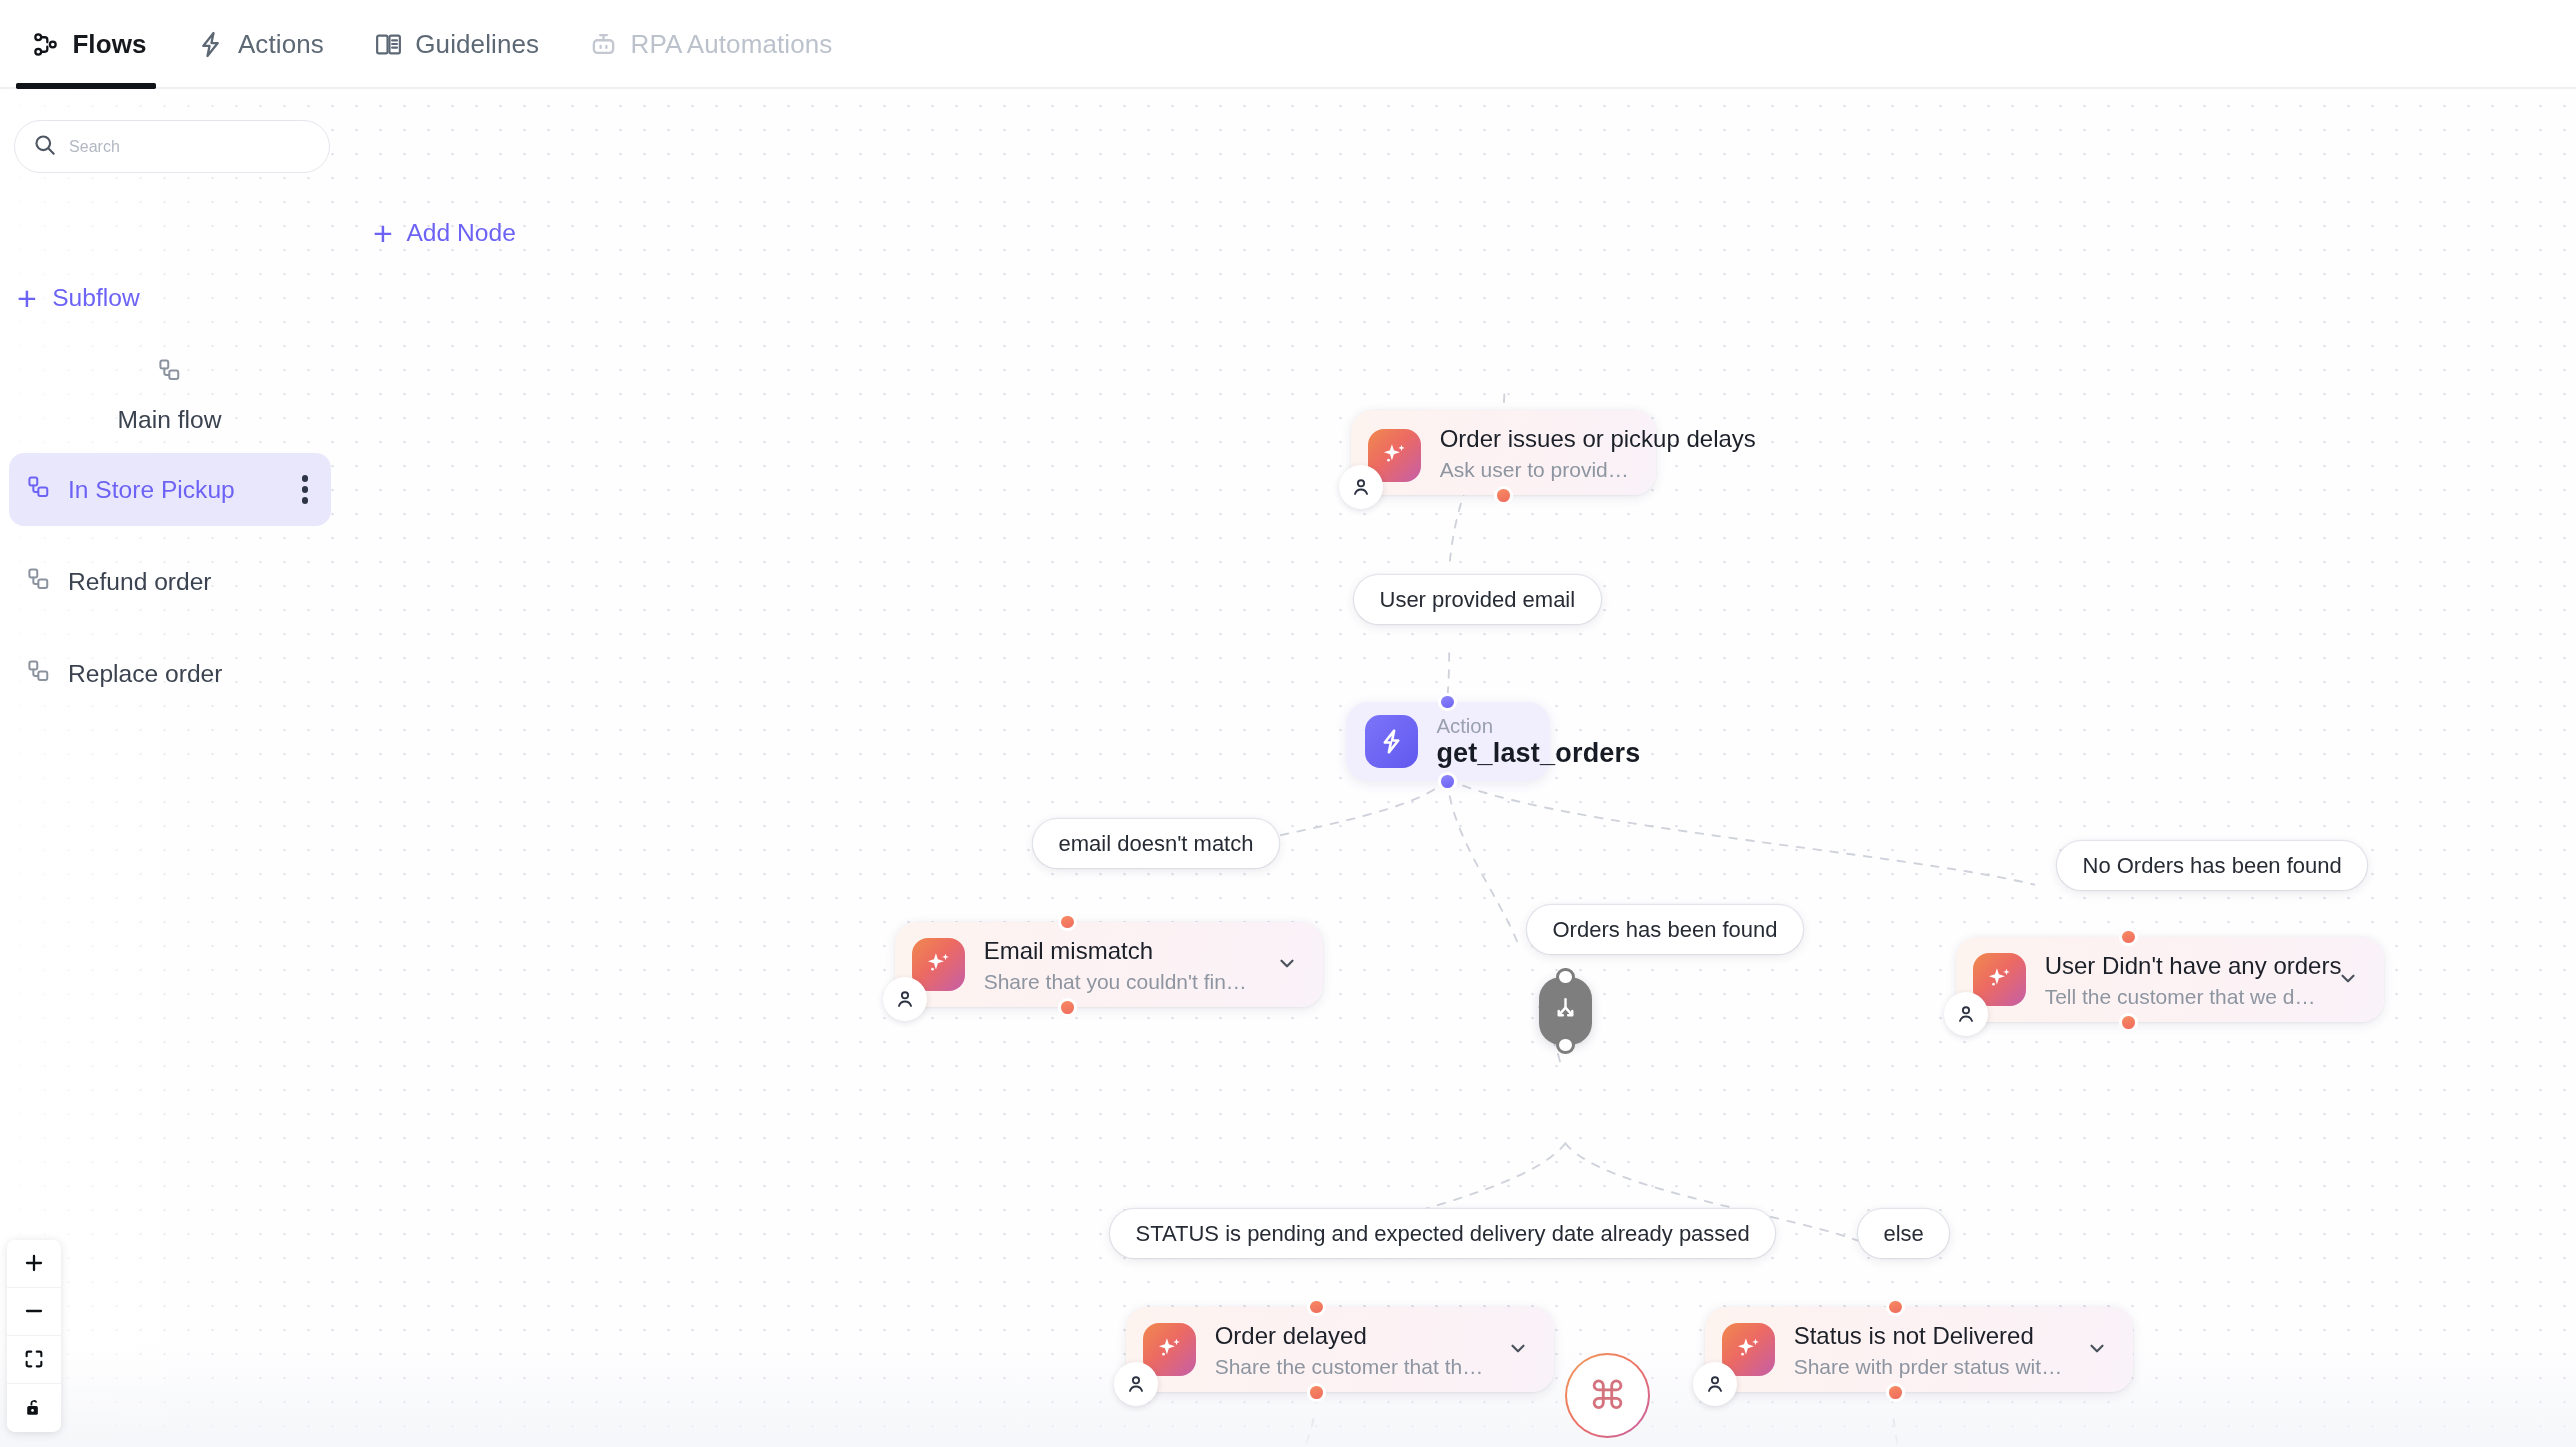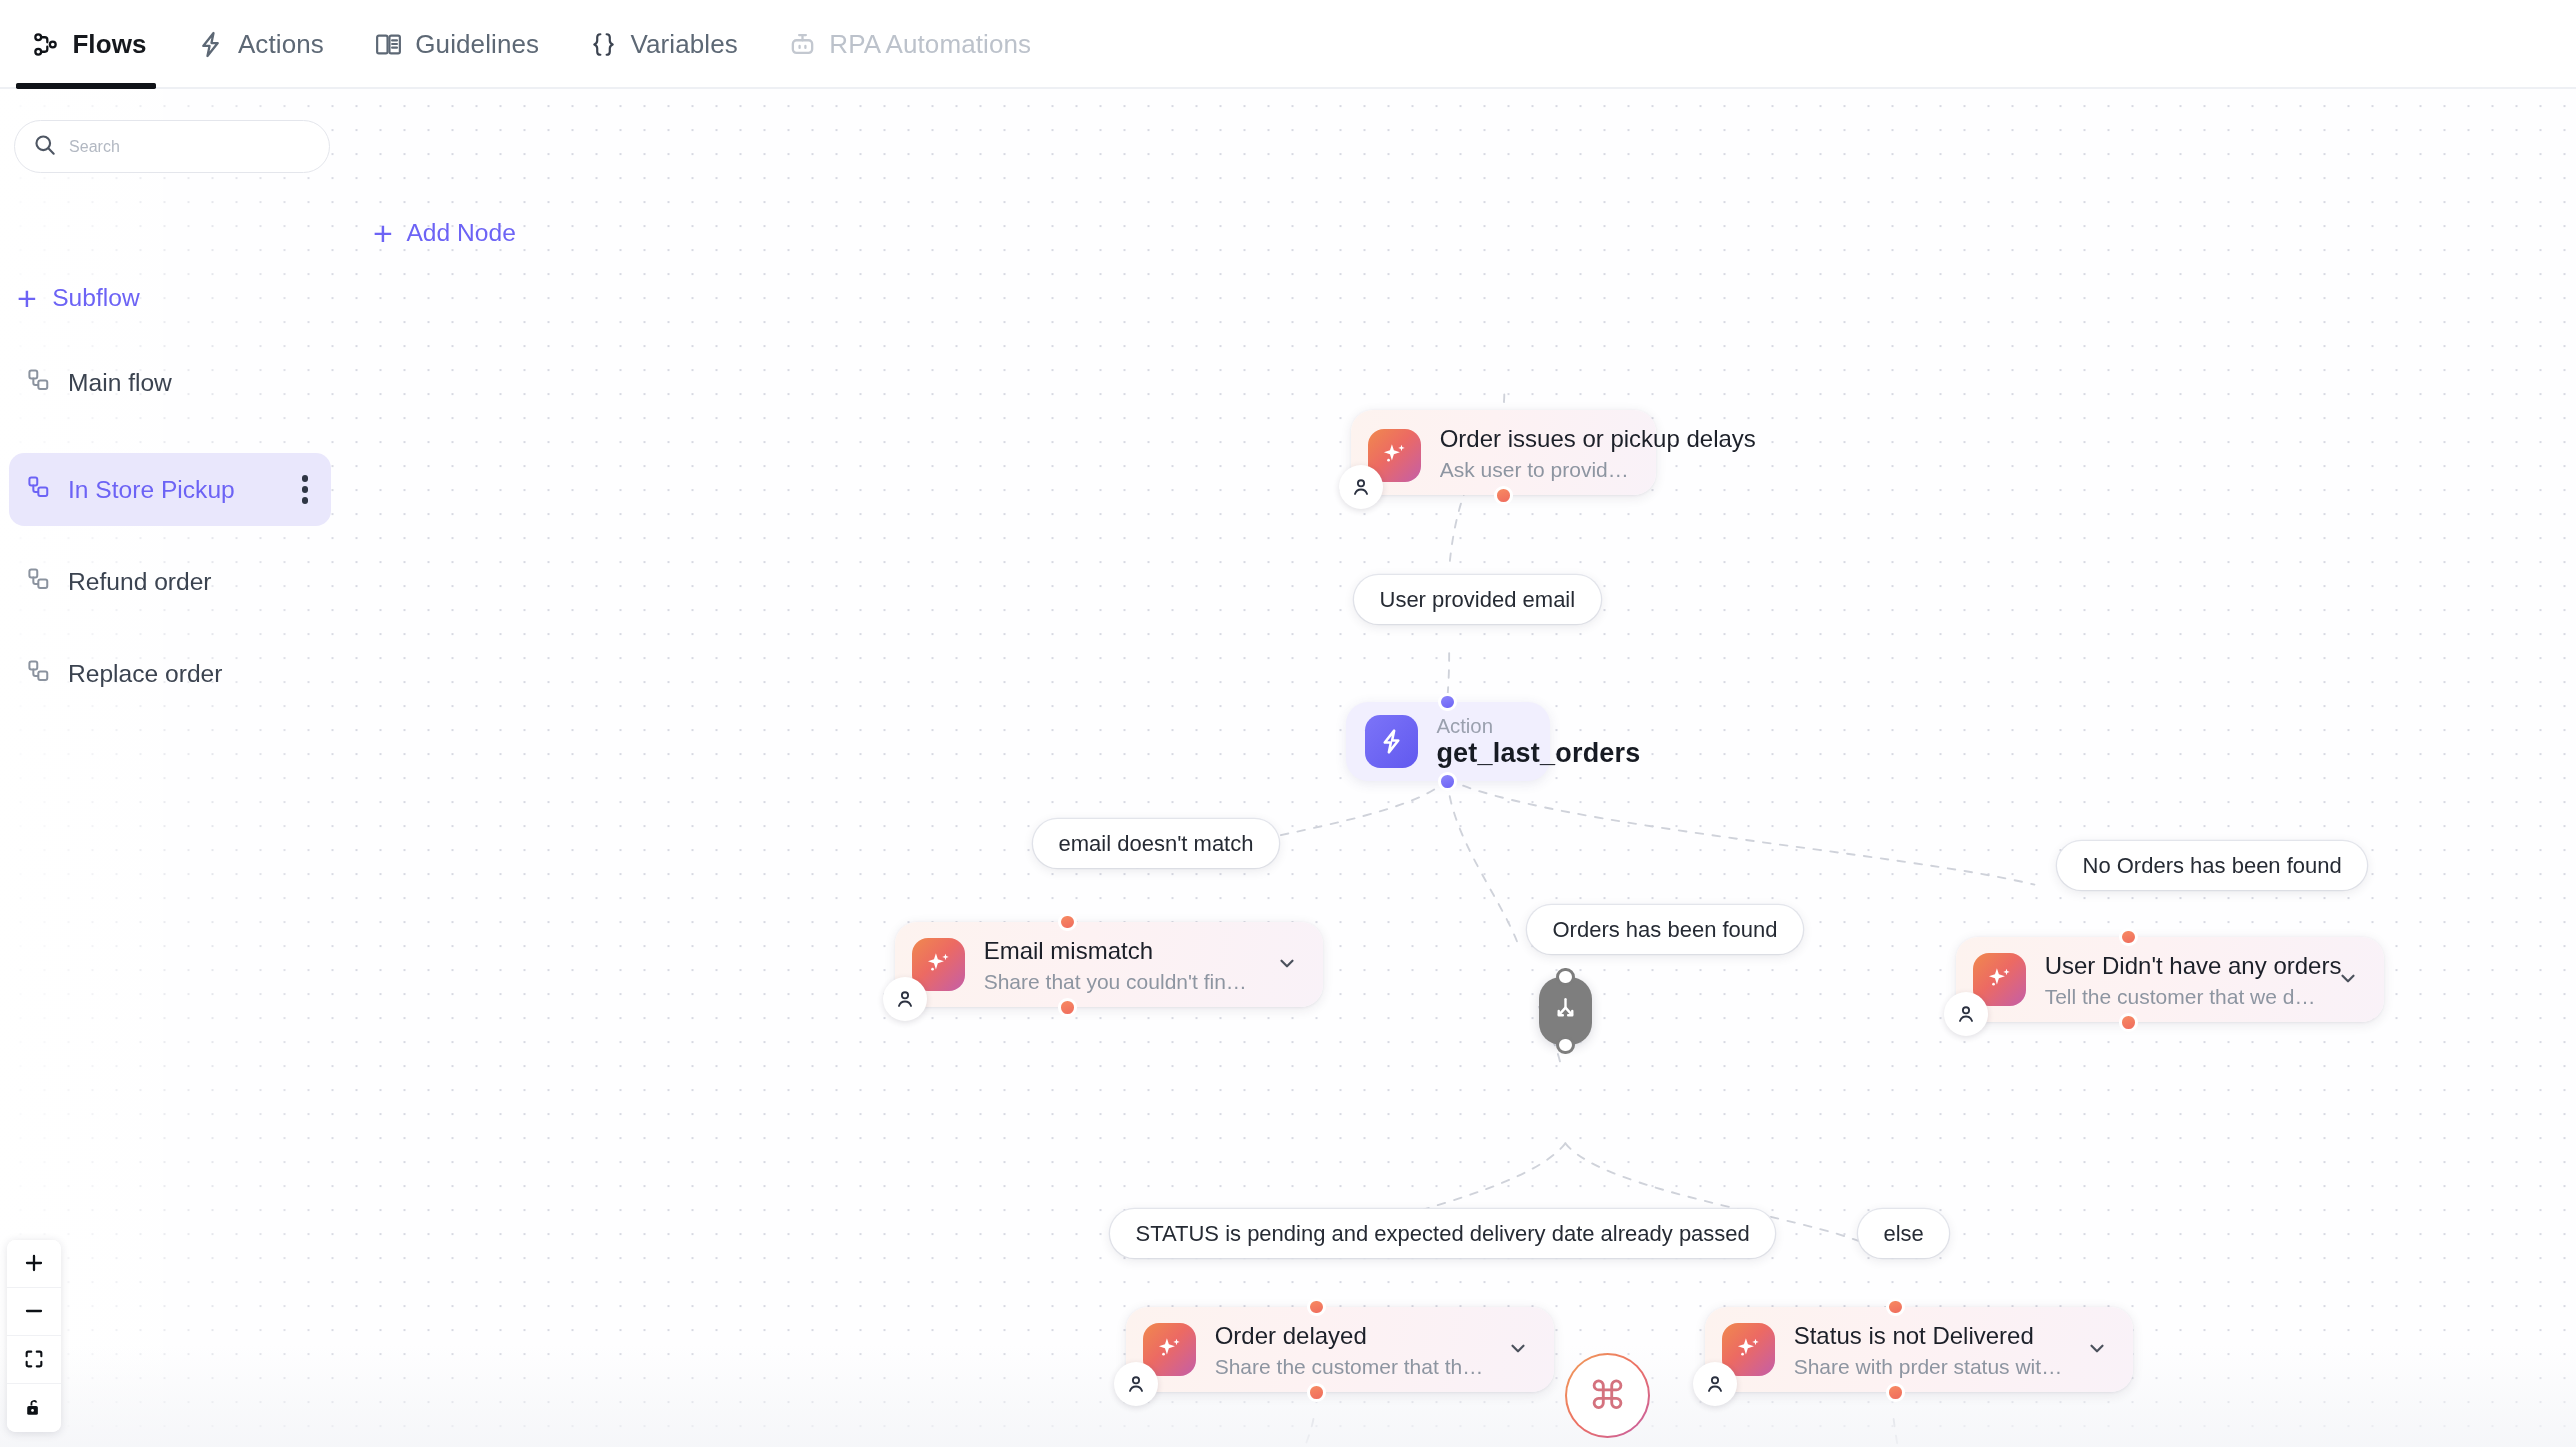--- a/index.html
+++ b/index.html
@@ -195,29 +195,20 @@
       <span class="tab-ico">
         <svg width="29" height="29" viewBox="0 0 24 24" fill="none" stroke="#5d6875" stroke-width="1.8" stroke-linejoin="round">
           <rect x="2.6" y="4.6" width="8.6" height="14.8" rx="1.4"></rect>
           <rect x="12.8" y="4.6" width="8.6" height="14.8" rx="1.4"></rect>
           <path d="M15 8.6h4M15 11.6h4M15 14.6h4" stroke-linecap="round"></path>
         </svg>
       </span>
       <span>Guidelines</span>
     </div>
 
-    <div class="tab normal">
-      <span class="tab-ico">
-        <svg width="29" height="29" viewBox="0 0 24 24" fill="none" stroke="#3b4350" stroke-width="1.8" stroke-linecap="round" stroke-linejoin="round">
-          <path d="M9.4 3.5c-2 0-2.6 1-2.6 2.6v2.6c0 1.6-.7 2.6-2.4 3.3 1.7.7 2.4 1.7 2.4 3.3v2.6c0 1.6.6 2.6 2.6 2.6"></path>
-          <path d="M14.6 3.5c2 0 2.6 1 2.6 2.6v2.6c0 1.6.7 2.6 2.4 3.3-1.7.7-2.4 1.7-2.4 3.3v2.6c0 1.6-.6 2.6-2.6 2.6"></path>
-        </svg>
-      </span>
-      <span>Variables</span>
-    </div>
 
     <div class="tab dim">
       <span class="tab-ico">
         <svg width="29" height="29" viewBox="0 0 24 24" fill="none" stroke="#c3c8d0" stroke-width="1.9" stroke-linecap="round" stroke-linejoin="round">
           <rect x="4" y="8.5" width="16" height="10.5" rx="3"></rect>
           <path d="M12 4.2v4.3M9.2 4.2h5.6"></path>
           <path d="M9.6 13.2v1.6M14.4 13.2v1.6"></path>
         </svg>
       </span>
       <span>RPA Automations</span>
@@ -455,21 +446,21 @@
           </svg>
         </span>
         <span class="ph">Search</span>
       </div>
 
       <div class="add-subflow">
         <span class="plus-glyph">+</span>
         <span>Subflow</span>
       </div>
 
-      <div class="flow-item" style="top:257px;">
+      <div class="flow-item" style="top:268px;flex-direction:column;">
         <span>
           <svg width="25.5" height="25.5" viewBox="0 0 24 24" fill="none" stroke="#8b939f" stroke-width="1.9" stroke-linejoin="round">
             <rect x="3.2" y="3.4" width="7.4" height="7.4" rx="1.8"></rect>
             <rect x="11.6" y="12.6" width="8.4" height="8" rx="1.8"></rect>
             <path d="M6.9 10.8v4.2a1.9 1.9 0 0 0 1.9 1.9h2.3" stroke-linecap="round"></path>
           </svg>
         </span>
         <span class="fi-label">Main flow</span>
       </div>
 

